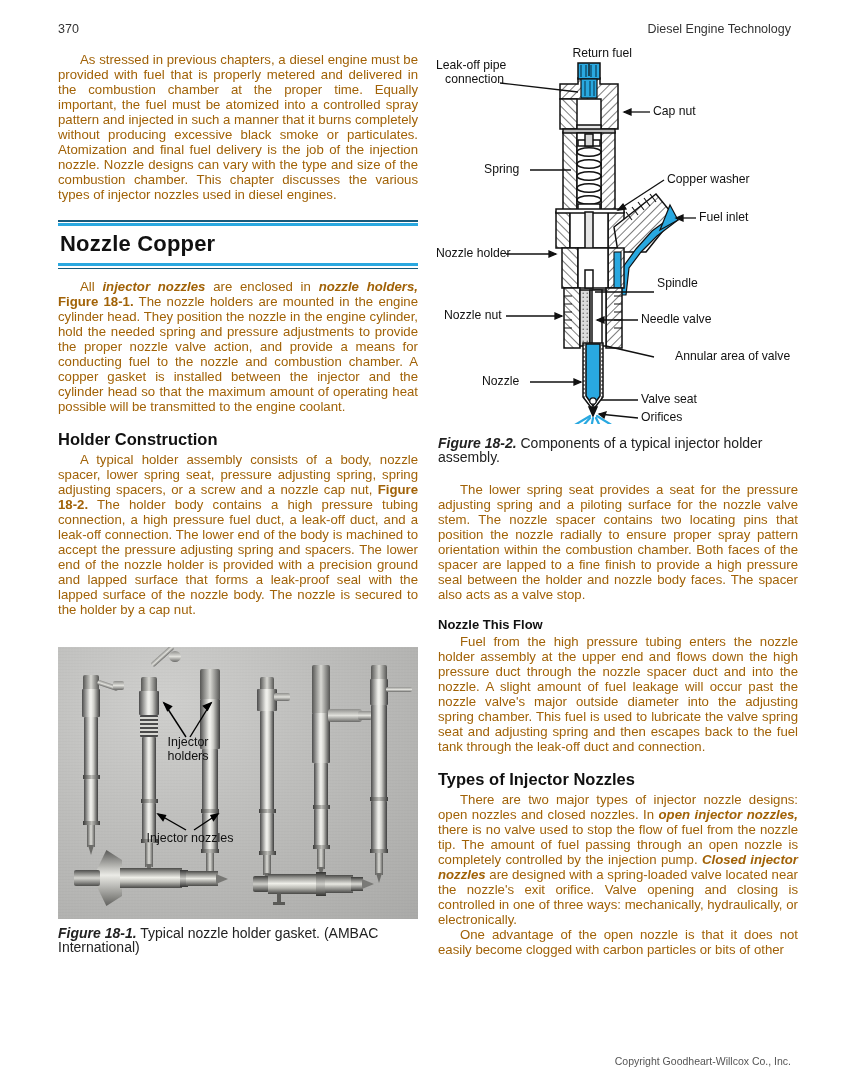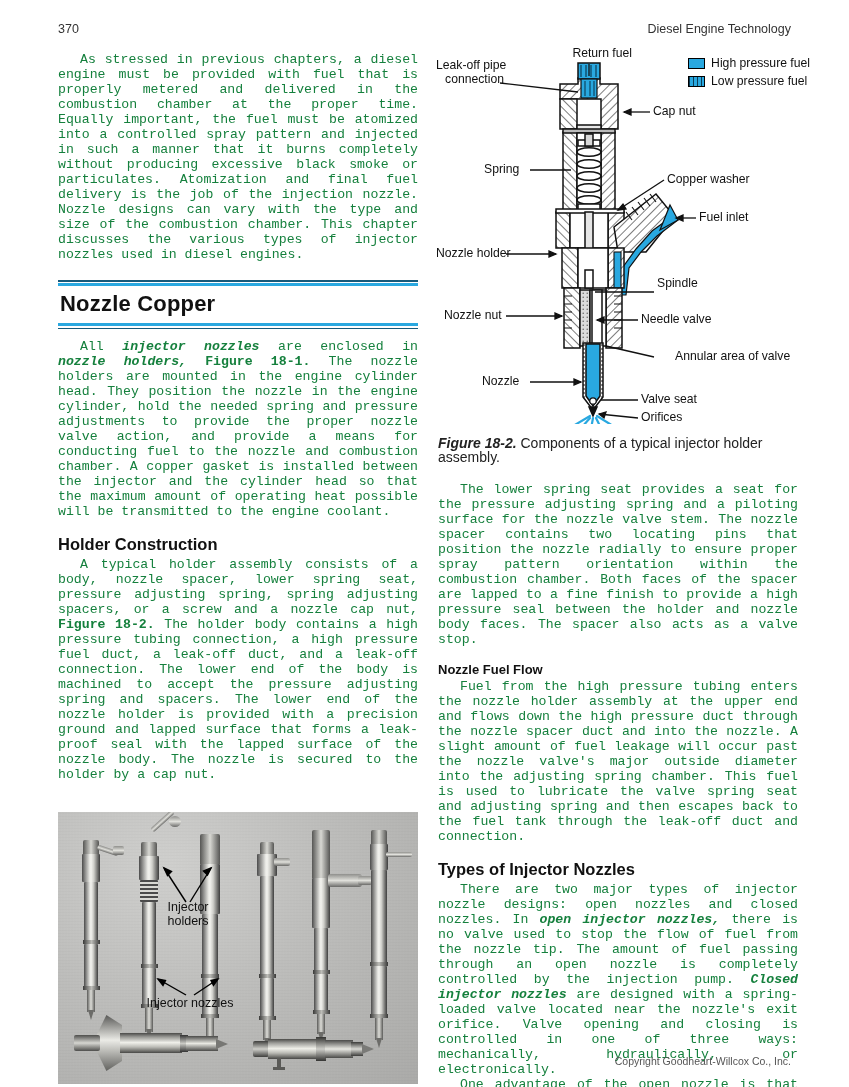--- a/index.html
+++ b/index.html
@@ -25,22 +25,22 @@
   .col { position:absolute; width:360px; }
   .col-left  { left:58px;  top:52px; }
   .col-right { left:438px; top:52px; }
 
   p.body {
     margin:0 0 0 0;
     font-size:13.2px;
     line-height:15.0px;
     text-align:justify;
     text-indent:22px;
-    font-family:Liberation Mono, monospace;
-    color:#15803d;
+    font-family:Liberation Sans, sans-serif;
+    color:#a16207;
     hyphens:auto;
   }
   p.body + p.body { margin-top:0px; }
 
   b, strong { font-weight:bold; }
   .bi { font-weight:bold; font-style:italic; }
 
   
   .ahead-wrap { margin:18px 0 10px 0; }
   .rule-top, .rule-bot { width:100%; }
@@ -351,30 +351,20 @@
       <div class="caption">
         <span class="figno">Figure 18-1.</span><span> Typical nozzle holder gasket. (AMBAC International)</span>
       </div>
     </div>
   </div>
 
   <div class="col col-right">
 
     <div class="fig2">
 
-      <div class="legend">
-        <div class="legend-row">
-          <span class="sw sw-high"></span>
-          <span>High pressure fuel</span>
-        </div>
-        <div class="legend-row">
-          <span class="sw sw-low"></span>
-          <span>Low pressure fuel</span>
-        </div>
-      </div>
 
       <svg width="372" height="372" viewBox="0 0 372 372">
         <defs>
           <pattern id="hatch" width="6" height="6" patternTransform="rotate(45)" patternUnits="userSpaceOnUse">
             <rect width="6" height="6" fill="#fff"></rect>
             <line x1="0" y1="0" x2="0" y2="6" stroke="#111" stroke-width="1.1"></line>
           </pattern>
           <pattern id="hatch2" width="6" height="6" patternTransform="rotate(-45)" patternUnits="userSpaceOnUse">
             <rect width="6" height="6" fill="#fff"></rect>
             <line x1="0" y1="0" x2="0" y2="6" stroke="#111" stroke-width="1.1"></line>
@@ -556,21 +546,21 @@
       <div class="fig2-label" style="left:203px; top:340px;">Valve seat</div>
       <div class="fig2-label" style="left:203px; top:358px;">Orifices</div>
     </div>
 
     <div class="caption" style="margin-top:4px;">
       <span class="figno">Figure 18-2.</span><span> Components of a typical injector holder assembly.</span>
     </div>
 
     <p class="body" style="margin-top:18px;">The lower spring seat provides a seat for the pressure adjusting spring and a piloting surface for the nozzle valve stem. The nozzle spacer contains two locating pins that position the nozzle radially to ensure proper spray pattern orientation within the combustion chamber. Both faces of the spacer are lapped to a fine finish to provide a high pressure seal between the holder and nozzle body faces. The spacer also acts as a valve stop.</p>
 
-    <h3 class="chead">Nozzle Fuel Flow</h3>
+    <h3 class="chead">Nozzle This Flow</h3>
 
     <p class="body">Fuel from the high pressure tubing enters the nozzle holder assembly at the upper end and flows down the high pressure duct through the nozzle spacer duct and into the nozzle. A slight amount of fuel leakage will occur past the nozzle valve's major outside diameter into the adjusting spring chamber. This fuel is used to lubricate the valve spring seat and adjusting spring and then escapes back to the fuel tank through the leak-off duct and connection.</p>
 
     <h2 class="bhead">Types of Injector Nozzles</h2>
 
     <p class="body"><span>There are two major types of injector nozzle designs: open nozzles and closed nozzles. In </span><span class="bi">open injector nozzles,</span><span> there is no valve used to stop the flow of fuel from the nozzle tip. The amount of fuel passing through an open nozzle is completely controlled by the injection pump. </span><span class="bi">Closed injector nozzles</span><span> are designed with a spring-loaded valve located near the nozzle's exit orifice. Valve opening and closing is controlled in one of three ways: mechanically, hydraulically, or electronically.</span></p>
 
     <p class="body">One advantage of the open nozzle is that it does not easily become clogged with carbon particles or bits of other</p>
   </div>
 

